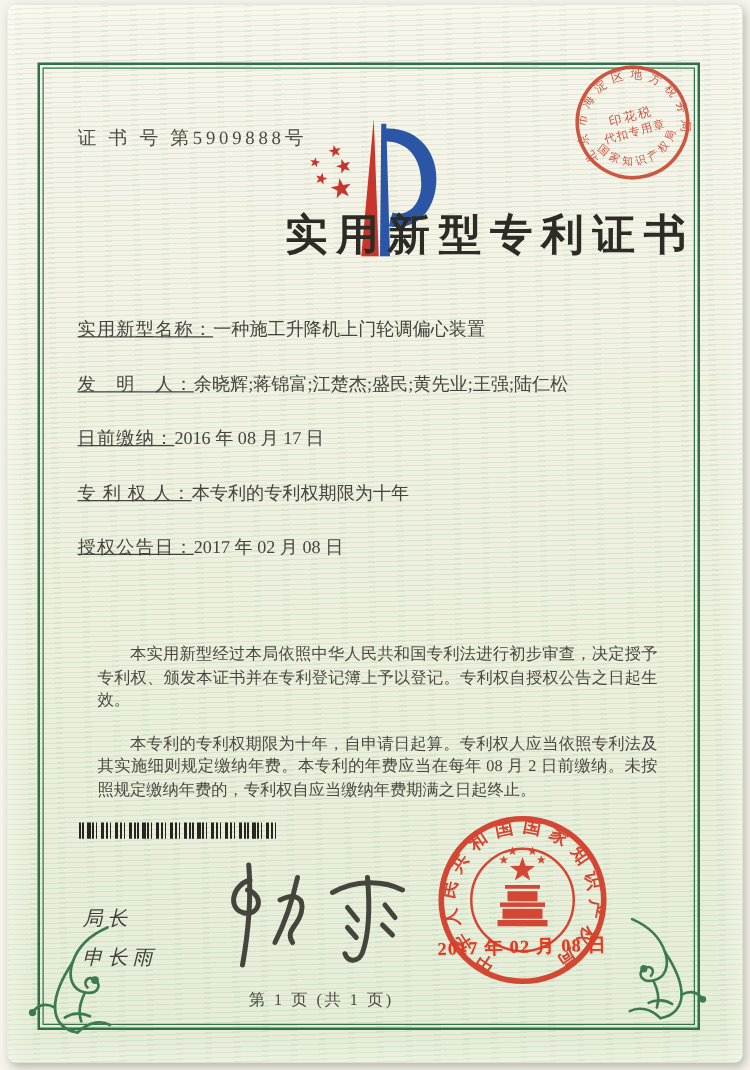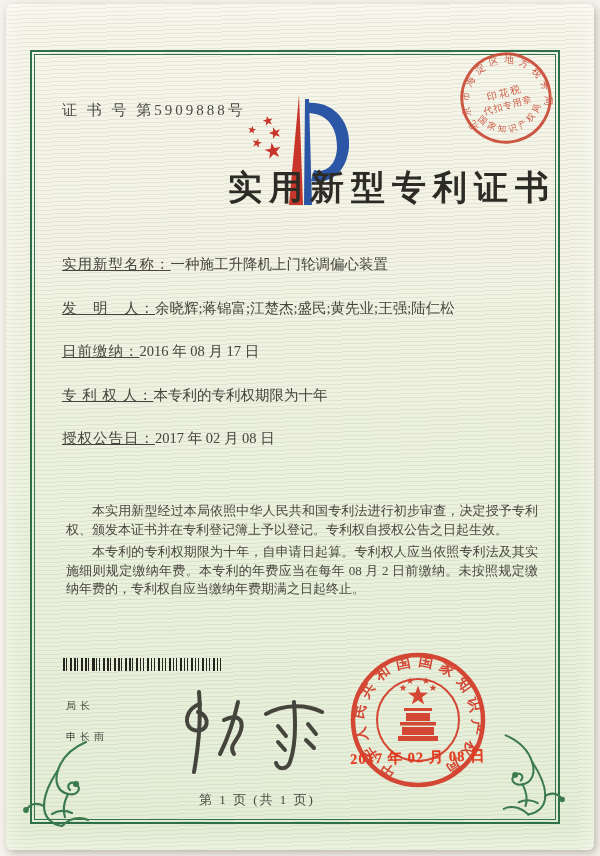--- a/index.html
+++ b/index.html
@@ -21,24 +21,24 @@
   .cert-no{position:absolute;left:56px;top:97px;font-size:15px;letter-spacing:3px;color:#4b4a43;}
   .stamp{position:absolute;left:452px;top:46px;width:96px;height:96px;transform:rotate(-15deg);opacity:.92;}
   .logo{position:absolute;left:231px;top:89px;width:120px;height:122px;}
   .title{position:absolute;left:24px;top:161px;width:526px;text-align:right;
     font-size:34px;font-weight:bold;letter-spacing:7px;color:#2c2b26;}
   .fields{position:absolute;left:56px;top:250px;width:480px;font-size:14.5px;color:#45443d;}
   .field-row{line-height:21px;margin-bottom:22.5px;white-space:nowrap;}
   .field-label{letter-spacing:1px;text-decoration:underline;}
   .paras{position:absolute;left:56px;top:494px;width:480px;font-size:13px;line-height:18.6px;
     color:#4a4841;text-align:justify;}
-  .paras p{margin:4px;text-indent:2em;}
+  .paras p{margin:16px;text-indent:2em;}
   .barcode{position:absolute;left:57px;top:654px;width:160px;height:13px;
     background:repeating-linear-gradient(90deg,#26251f 0 1.5px,transparent 1.5px 3px,#26251f 3px 4px,transparent 4px 7px,#26251f 7px 9.5px,transparent 9.5px 11px);}
-  .signer{position:absolute;left:60px;top:686px;font-size:10px;letter-spacing:4px;color:#3f3e38;line-height:31px;}
+  .signer{position:absolute;left:60px;top:716px;font-size:16px;letter-spacing:4px;color:#3f3e38;line-height:31px;font-style:italic;}
   .signature{position:absolute;left:160px;top:682px;width:170px;height:95px;}
   .seal{position:absolute;left:342px;top:646px;width:140px;height:140px;opacity:.93;}
   .seal-date{position:absolute;left:344px;top:744px;width:150px;font-size:14.5px;font-weight:bold;
     color:#e23a20;letter-spacing:1px;transform:rotate(-1.5deg);text-shadow:0 0 1px rgba(226,58,32,.5);}
   .footer{position:absolute;left:24px;top:787px;width:454px;text-align:center;font-size:13px;
     letter-spacing:2px;color:#4a4942;}
   .orn-left{position:absolute;left:16px;top:734px;width:70px;height:90px;}
   .orn-right{position:absolute;left:494px;top:722px;width:66px;height:96px;transform:scaleX(-1);}
   .seal-text{font-family:"Liberation Serif","DejaVu Serif",serif;}
 </style>

